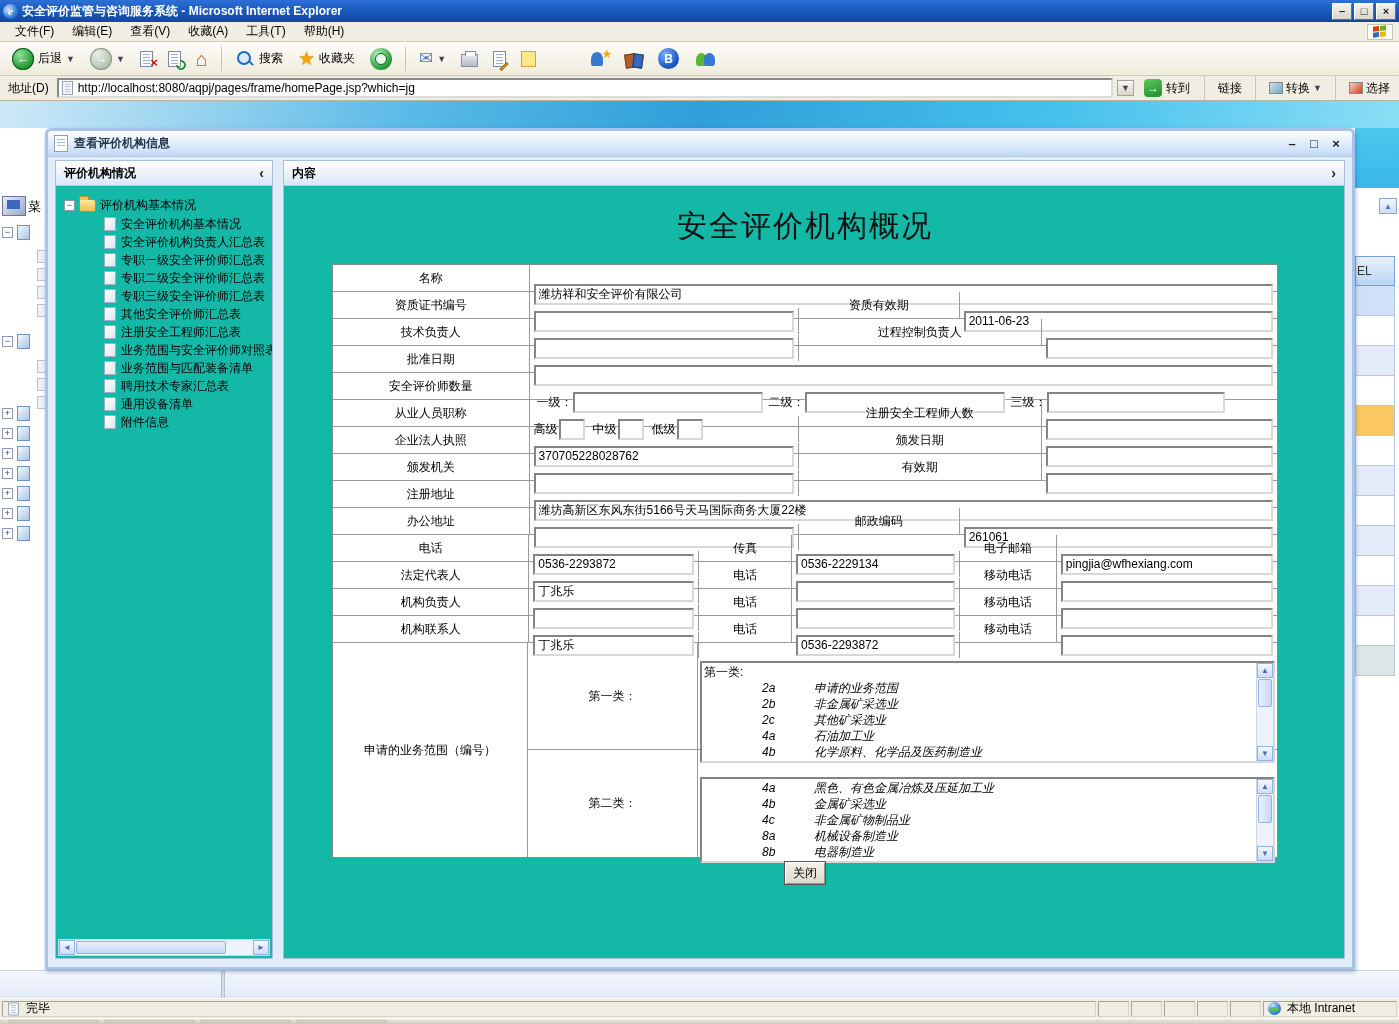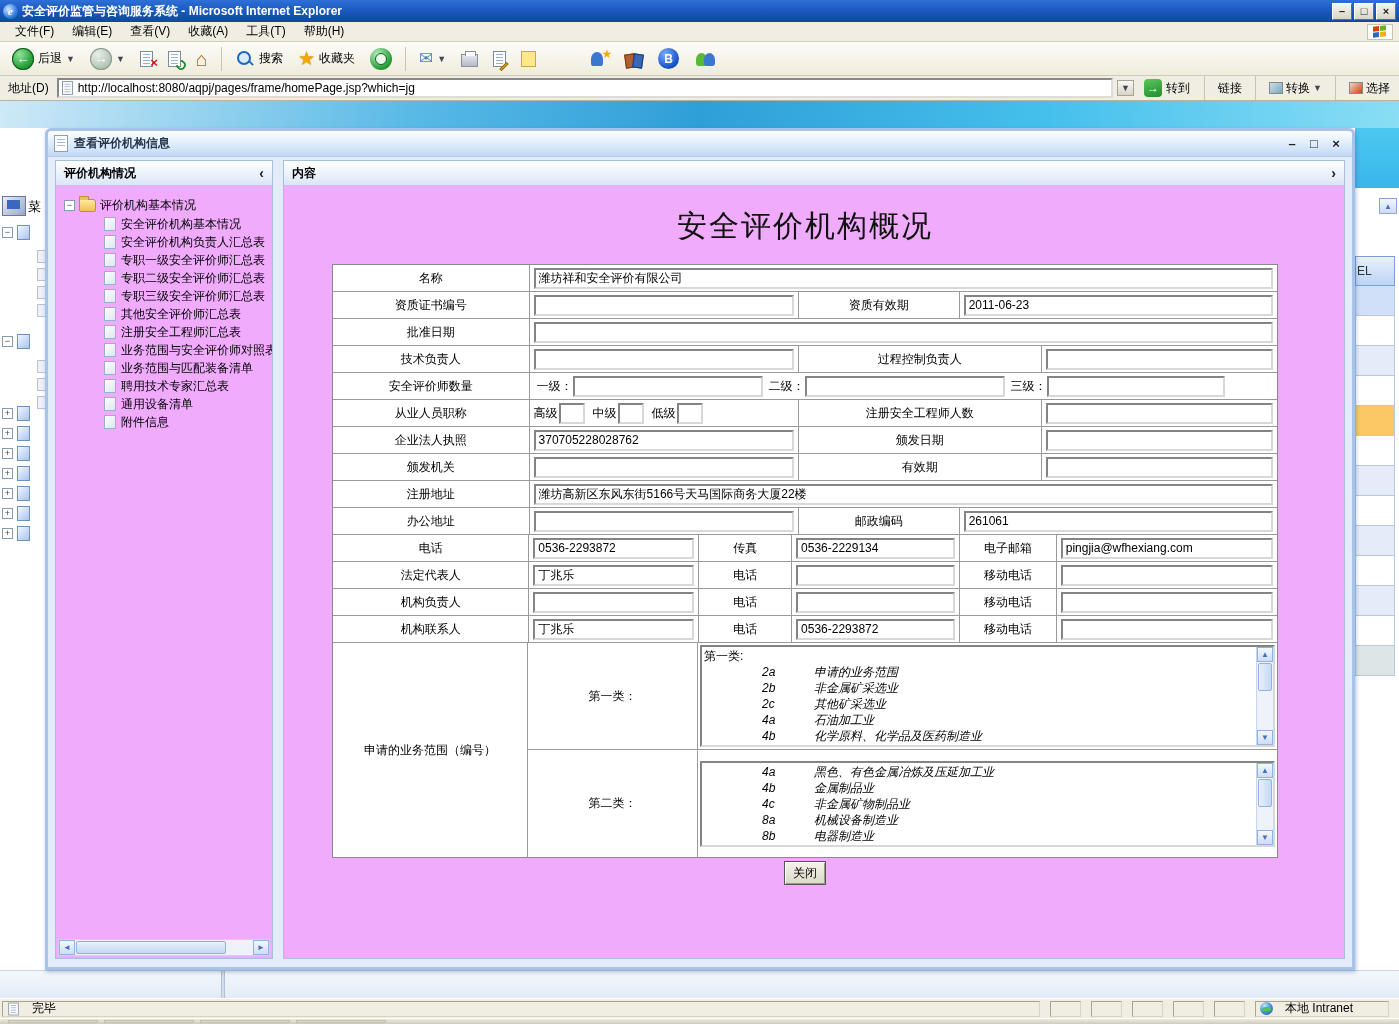--- a/index.html
+++ b/index.html
@@ -101,21 +101,21 @@
   .modal { position:absolute; left:45px; top:27px; width:1310px; height:842px;
     background:#e3edf9; border:3px solid #a8c3ea; border-radius:6px 6px 0 0; box-shadow:1px 2px 4px rgba(40,70,120,.35); }
   .m-titlebar { height:26px; display:flex; align-items:center; padding:0 8px 0 6px; gap:6px;
     background:linear-gradient(180deg,#fdfeff 0%,#dcebfb 55%,#c2d9f5 100%); border-bottom:1px solid #b4c9e8; border-radius:4px 4px 0 0; }
   .m-title { font-weight:bold; color:#26364c; flex:1; }
   .m-doc { width:14px; height:17px; background:#fff; border:1px solid #8aa0c0; position:relative; }
   .m-doc::after{content:"";position:absolute;top:3px;left:2px;right:2px;height:1px;background:#a8bcd8;box-shadow:0 3px 0 #a8bcd8,0 6px 0 #a8bcd8;}
   .m-ctrl { width:16px; text-align:center; font-weight:bold; color:#222; font-size:13px; }
   .m-body { display:flex; gap:10px; padding:3px 7px 8px 7px; height:810px; }
 
-  .panel { background:#f0abfc; border:1px solid #a8bedd; display:flex; flex-direction:column; }
+  .panel { background:#14b8a6; border:1px solid #a8bedd; display:flex; flex-direction:column; }
   .p-head { height:25px; display:flex; align-items:center; padding:0 8px; font-weight:bold;
     background:linear-gradient(180deg,#ffffff,#d9e6f7); border-bottom:1px solid #b4c9e8; }
   .p-head .sp { flex:1; }
   .chev { font-weight:bold; font-size:14px; color:#222; }
 
   .left-panel { width:218px; position:relative; }
   .tree { padding:10px 2px 2px 8px; overflow:hidden; flex:1; }
   .tree-root { display:flex; align-items:center; gap:4px; height:19px; white-space:nowrap; }
   .folder { width:17px; height:13px; background:linear-gradient(#ffe9a0,#f0c050); border:1px solid #b8903a; border-radius:1px 3px 2px 2px; position:relative; }
   .folder::before{content:"";position:absolute;left:-1px;top:-4px;width:8px;height:3px;background:#f0c050;border:1px solid #b8903a;border-bottom:none;}
@@ -128,21 +128,21 @@
   .content-panel { flex:1; position:relative; overflow:hidden;gap:6px; }
   .form-area { padding:14px 0 0 48px; }
   .form-title { width:946px; text-align:center; font-size:30px; letter-spacing:2px; color:#111; }
 
   .ftable { width:946px; margin-top:17px; border:1px solid #8a8a8a; background:#fff; }
   .frow { display:flex; border-bottom:1px solid #9a9a9a; height:27px; }
   .frow.tall { height:107px; }
   .frow:last-child { border-bottom:none; }
   .cell { border-right:1px solid #9a9a9a; display:flex; align-items:center; justify-content:center; height:100%; }
   .cell.last { border-right:none; }
-  .cell.val { justify-content:flex-start; padding:0 1px; }
+  .cell.val { justify-content:flex-start; padding:0 1px;margin-top:16px; }
   .w197{width:197px}.w270{width:270px}.w161{width:161px}.w318{width:318px}.w243{width:243px}.w236{width:236px}
   .w170{width:170px}.w93{width:93px}.w168{width:168px}.w97{width:97px}.w221{width:221px}.w749{width:749px}.w579{width:579px}
   input.inp { height:21px; border:2px inset #d8d8d8; background:#fff; font:12px "Liberation Sans",sans-serif; padding:1px 3px; }
   .inp.fill { flex:1; margin:0 3px; min-width:0; }
   .inp.sm { width:26px; margin:0 2px 0 1px; }
   .lvl { margin-left:6px; white-space:nowrap; }
 
   .scope-right { width:749px; display:flex; flex-direction:column; }
   .scope-sub { display:flex; height:107px; }
   .scope-sub.first { border-bottom:1px solid #9a9a9a; }
@@ -154,21 +154,21 @@
   .vscroll { width:17px; background:#eef2fa; border-left:1px solid #c8d6ee; display:flex; flex-direction:column; }
   .vscroll .mid { flex:1; }
   .vthumb { height:28px; margin:1px; background:linear-gradient(90deg,#e8f0fc,#c4d8f6); border:1px solid #93b2e0; border-radius:2px; }
 
   .close-row { width:946px; display:flex; justify-content:center; margin-top:3px; }
   .btn-close { min-width:40px; height:24px; padding:2px 8px; background:linear-gradient(#f4f2ea,#dcd8ca); border:1px solid #555;
     box-shadow:inset 1px 1px 0 #fff, inset -1px -1px 0 #9a9688; font:12px "Liberation Sans",sans-serif; }
 
   
   .statusbar { height:20px; background:#f0eee3; border-top:1px solid #fff; display:flex; align-items:center; }
-  .sb-pane { height:16px; border:1px solid #d8d4c4; border-top-color:#a8a494; border-left-color:#a8a494; display:flex; align-items:center; padding:0 4px; gap:12px; margin-right:10px; }
+  .sb-pane { height:16px; border:1px solid #d8d4c4; border-top-color:#a8a494; border-left-color:#a8a494; display:flex; align-items:center; padding:0 4px; gap:6px; margin-right:2px; }
   .sb-main { flex:1; margin-left:2px; }
   .sb-sm { width:31px; }
   .sb-zone { width:134px; }
   .globe { width:13px; height:13px; border-radius:50%; background:radial-gradient(circle at 35% 30%,#bfe8ff,#3a8ad8 55%,#1a5aa8); position:relative; flex:none; }
   .globe::after{content:"";position:absolute;left:2px;top:5px;width:9px;height:4px;background:#58c058;border-radius:40%;}
   .taskbar { height:6px; background:linear-gradient(#eceadf,#cfccbc); border-top:1px solid #fff; display:flex; gap:6px; padding:1px 8px; }
   .taskbar i { width:90px; background:#dedbce; border:1px solid #c4c0ae; }
 </style>
 </head>
 <body>
@@ -485,33 +485,33 @@
                 <span class="cell val w270">
                     <input class="inp fill" style="">
                   </span>
                 <span class="cell w161">资质有效期</span>
                 <span class="cell val w318 last">
                     <input class="inp fill" value="2011-06-23" style="">
                   </span>
               </div>
 
               <div class="frow">
+                <span class="cell w197">技术负责人</span>
+                <span class="cell val w270">
+                    <input class="inp fill" style="">
+                  </span>
+                <span class="cell w243">过程控制负责人</span>
+                <span class="cell val w236 last">
+                    <input class="inp fill" style="">
+                  </span>
+              </div>
+
+              <div class="frow">
                 <span class="cell w197">批准日期</span>
                 <span class="cell val w749 last">
-                    <input class="inp fill" style="">
-                  </span>
-              </div>
-
-              <div class="frow">
-                <span class="cell w197">技术负责人</span>
-                <span class="cell val w270">
-                    <input class="inp fill" style="">
-                  </span>
-                <span class="cell w243">过程控制负责人</span>
-                <span class="cell val w236 last">
                     <input class="inp fill" style="">
                   </span>
               </div>
 
               <div class="frow">
                 <span class="cell w197">安全评价师数量</span>
                 <span class="cell val w749 last">
                   <span class="lvl">一级：</span>
                   <input class="inp" style="width: 190px;">
                   <span class="lvl">二级：</span>
@@ -683,21 +683,21 @@
                     <span class="cell val w579 last" style="padding:1px">
                       <span class="listbox">
                         <span class="lb-text">
                           <span style="display:block">
                               <span class="lb-item">
                               <span class="code">4a</span>
                               <span>黑色、有色金属冶炼及压延加工业</span>
                             </span>
                               <span class="lb-item">
                               <span class="code">4b</span>
-                              <span>金属制品业</span>
+                              <span>金属矿采选业</span>
                             </span>
                               <span class="lb-item">
                               <span class="code">4c</span>
                               <span>非金属矿物制品业</span>
                             </span>
                               <span class="lb-item">
                               <span class="code">8a</span>
                               <span>机械设备制造业</span>
                             </span>
                               <span class="lb-item">

